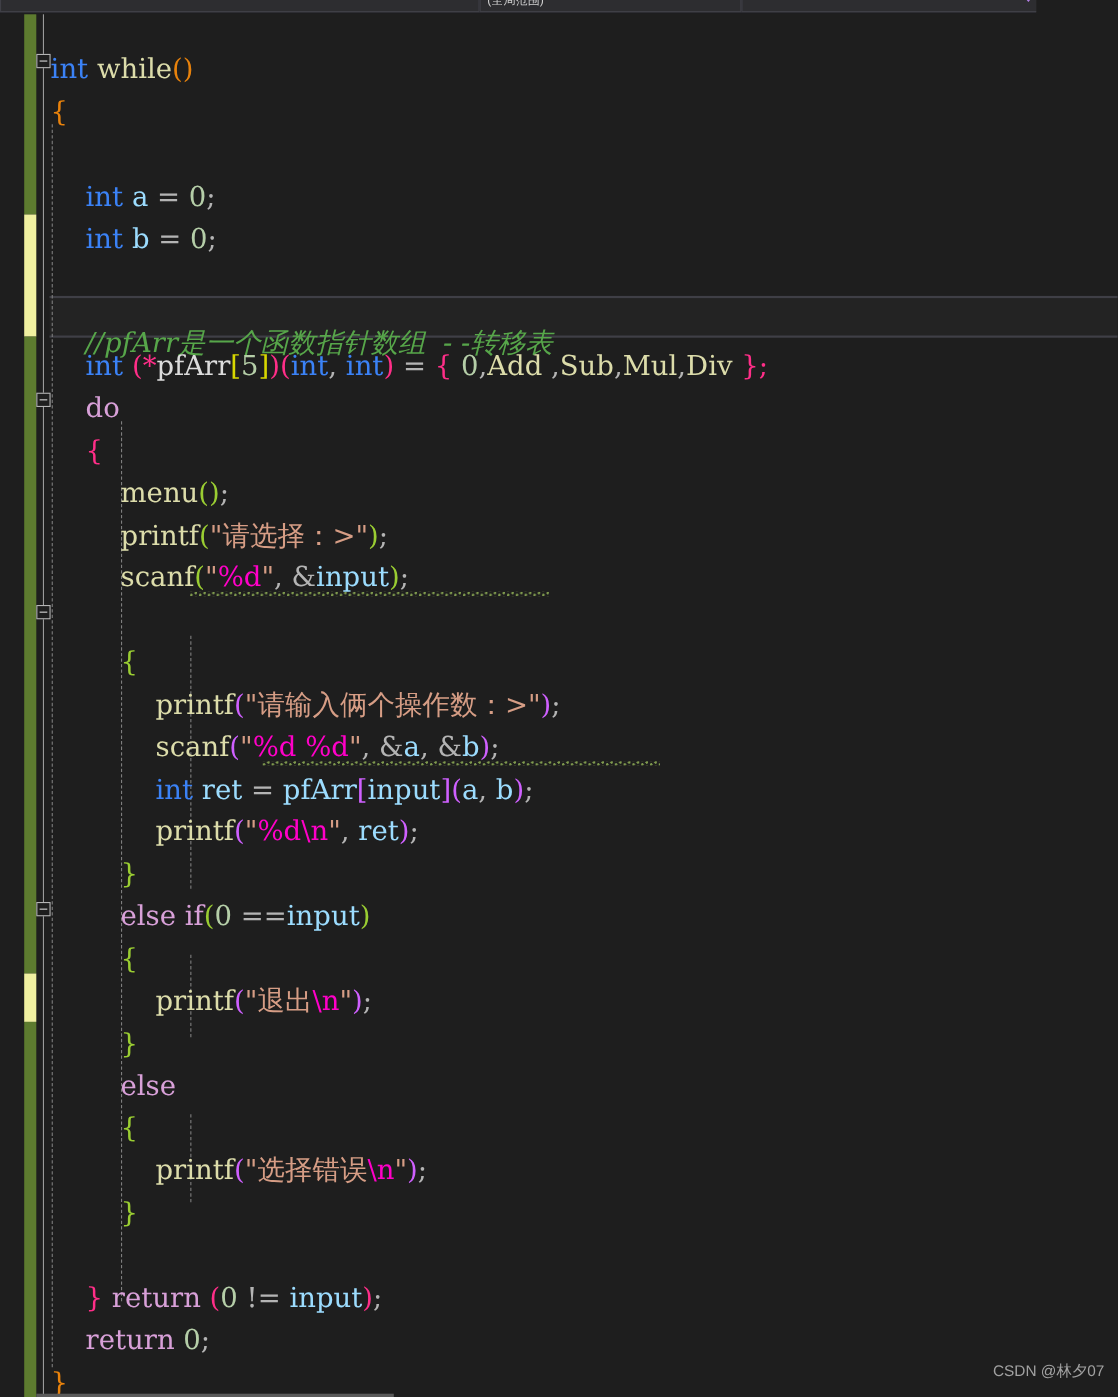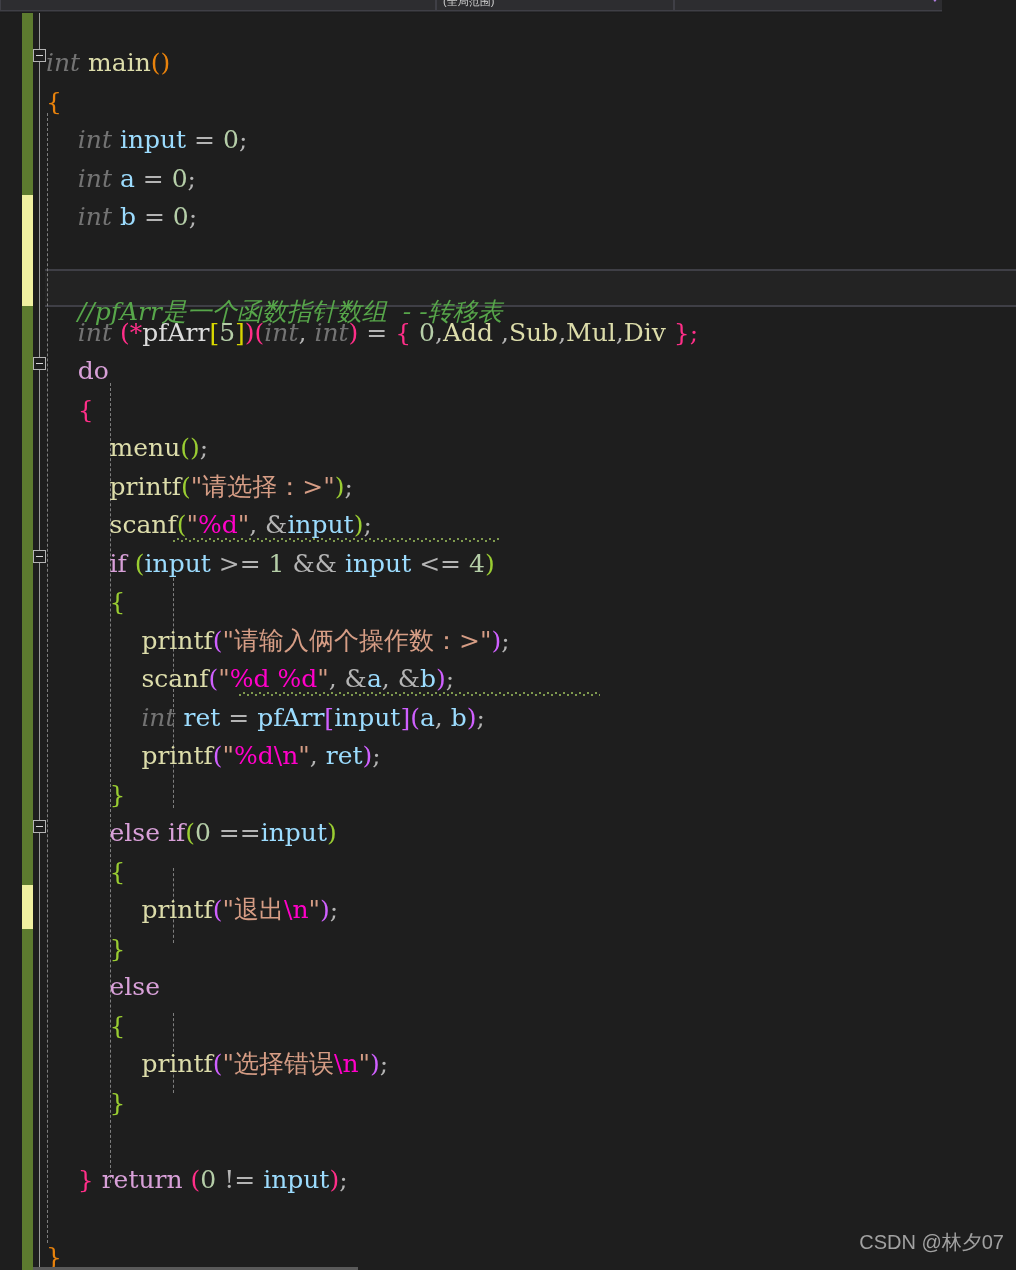--- a/index.html
+++ b/index.html
@@ -160,21 +160,21 @@
     position: absolute;
     height: 4px;
     background-image:
       radial-gradient(circle at 2px 3px, #7f9a4e 1.1px, transparent 1.3px),
       radial-gradient(circle at 6px 1px, #7f9a4e 1.1px, transparent 1.3px);
     background-size: 8px 4px;
     background-repeat: repeat-x;
   }
 
   
-  .kw       { color: #737373; font-style: italic; }   
+  .kw       { color: #3b82f6; }   
   .kwctl    { color: #d8a0d8; }   
   .ident    { color: #9cdcfe; }   
   .fn       { color: #dcdcaa; }   
   .num      { color: #b5cea8; }   
   .str      { color: #d69d85; }   
   .esc      { color: #ff00c8; }   
   .cmt      { color: #57a64a; font-style: italic; }
   .op       { color: #b4b4b4; }   
   .plain    { color: #dcdcdc; }
   .p-orange { color: #e8820c; }
@@ -183,21 +183,21 @@
   .p-violet { color: #cf60ff; }
   .p-yellow { color: #d7d700; }
 
   
   #watermark {
     position: absolute;
     right: 12px;
     bottom: 14px;
     color: #b8b8b8;
     font-family: "Liberation Sans", sans-serif;
-    font-size: 20px;
+    font-size: 14px;
     opacity: 0.85;
   }
 
   
   #scroll-stub {
     position: absolute;
     left: 33px;
     bottom: 0;
     width: 325px;
     height: 3px;
@@ -237,25 +237,24 @@
   <div class="fold-box" style="left:33px; top:807px"></div>
 
   <div class="indent-guide" style="left:47px;  top:100px; height:1130px"></div>
   <div class="indent-guide" style="left:110px; top:370px; height:800px"></div>
   <div class="indent-guide" style="left:173px; top:565px; height:230px"></div>
   <div class="indent-guide" style="left:173px; top:855px; height:75px"></div>
   <div class="indent-guide" style="left:173px; top:1000px; height:80px"></div>
 
   <div id="code">
 
-    <div class="line" style="top:31px"><span class="txt"><span class="kw">int</span> <span class="fn">main</span><span class="p-orange">()</span></span></div>
+    <div class="line" style="top:31px"><span class="txt"><span class="kw">int</span> <span class="fn">while</span><span class="p-orange">()</span></span></div>
 
     <div class="line" style="top:70px"><span class="txt"><span class="p-orange">{</span></span></div>
 
-    <div class="line" style="top:108px"><span class="txt">    <span class="kw">int</span> <span class="ident">input</span> <span class="op">=</span> <span class="num">0</span><span class="op">;</span></span></div>
 
     <div class="line" style="top:147px"><span class="txt">    <span class="kw">int</span> <span class="ident">a</span> <span class="op">=</span> <span class="num">0</span><span class="op">;</span></span></div>
 
     <div class="line" style="top:185px"><span class="txt">    <span class="kw">int</span> <span class="ident">b</span> <span class="op">=</span> <span class="num">0</span><span class="op">;</span></span></div>
 
     <div class="line" style="top:224px"><span class="txt"> </span></div>
 
     <div class="line" style="top:280px"><span class="txt">    <span class="cmt">//pfArr是一个函数指针数组  - -转移表</span></span></div>
 
     <div class="line" style="top:301px"><span class="txt">    <span class="kw">int</span> <span class="p-pink">(</span><span class="p-pink">*</span><span class="plain">pfArr</span><span class="p-yellow">[</span><span class="num">5</span><span class="p-yellow">]</span><span class="p-pink">)</span><span class="p-pink">(</span><span class="kw">int</span><span class="op">,</span> <span class="kw">int</span><span class="p-pink">)</span> <span class="op">=</span> <span class="p-pink">{</span> <span class="num">0</span><span class="op">,</span><span class="fn">Add</span> <span class="op">,</span><span class="fn">Sub</span><span class="op">,</span><span class="fn">Mul</span><span class="op">,</span><span class="fn">Div</span> <span class="p-pink">}</span><span class="p-pink">;</span></span></div>
@@ -263,21 +262,20 @@
     <div class="line" style="top:339px"><span class="txt">    <span class="kwctl">do</span></span></div>
 
     <div class="line" style="top:378px"><span class="txt">    <span class="p-pink">{</span></span></div>
 
     <div class="line" style="top:416px"><span class="txt">        <span class="fn">menu</span><span class="p-green">()</span><span class="op">;</span></span></div>
 
     <div class="line" style="top:455px"><span class="txt">        <span class="fn">printf</span><span class="p-green">(</span><span class="str">"请选择：&gt;"</span><span class="p-green">)</span><span class="op">;</span></span></div>
 
     <div class="line" style="top:493px"><span class="txt">        <span class="fn">scanf</span><span class="p-green">(</span><span class="str">"</span><span class="esc">%d</span><span class="str">"</span><span class="op">,</span> <span class="op">&amp;</span><span class="ident">input</span><span class="p-green">)</span><span class="op">;</span></span></div>
 
-    <div class="line" style="top:532px"><span class="txt">        <span class="kwctl">if</span> <span class="p-green">(</span><span class="ident">input</span> <span class="op">&gt;=</span> <span class="num">1</span> <span class="op">&amp;&amp;</span> <span class="ident">input</span> <span class="op">&lt;=</span> <span class="num">4</span><span class="p-green">)</span></span></div>
 
     <div class="line" style="top:570px"><span class="txt">        <span class="p-green">{</span></span></div>
 
     <div class="line" style="top:609px"><span class="txt">            <span class="fn">printf</span><span class="p-violet">(</span><span class="str">"请输入俩个操作数：&gt;"</span><span class="p-violet">)</span><span class="op">;</span></span></div>
 
     <div class="line" style="top:647px"><span class="txt">            <span class="fn">scanf</span><span class="p-violet">(</span><span class="str">"</span><span class="esc">%d %d</span><span class="str">"</span><span class="op">,</span> <span class="op">&amp;</span><span class="ident">a</span><span class="op">,</span> <span class="op">&amp;</span><span class="ident">b</span><span class="p-violet">)</span><span class="op">;</span></span></div>
 
     <div class="line" style="top:686px"><span class="txt">            <span class="kw">int</span> <span class="ident">ret</span> <span class="op">=</span> <span class="ident">pfArr</span><span class="p-violet">[</span><span class="ident">input</span><span class="p-violet">]</span><span class="p-violet">(</span><span class="ident">a</span><span class="op">,</span> <span class="ident">b</span><span class="p-violet">)</span><span class="op">;</span></span></div>
 
     <div class="line" style="top:724px"><span class="txt">            <span class="fn">printf</span><span class="p-violet">(</span><span class="str">"</span><span class="esc">%d</span><span class="esc">\n</span><span class="str">"</span><span class="op">,</span> <span class="ident">ret</span><span class="p-violet">)</span><span class="op">;</span></span></div>
@@ -297,20 +295,21 @@
     <div class="line" style="top:994px"><span class="txt">        <span class="p-green">{</span></span></div>
 
     <div class="line" style="top:1032px"><span class="txt">            <span class="fn">printf</span><span class="p-violet">(</span><span class="str">"选择错误</span><span class="esc">\n</span><span class="str">"</span><span class="p-violet">)</span><span class="op">;</span></span></div>
 
     <div class="line" style="top:1071px"><span class="txt">        <span class="p-green">}</span></span></div>
 
     <div class="line" style="top:1109px"><span class="txt"> </span></div>
 
     <div class="line" style="top:1148px"><span class="txt">    <span class="p-pink">}</span> <span class="kwctl">return</span> <span class="p-pink">(</span><span class="num">0</span> <span class="op">!=</span> <span class="ident">input</span><span class="p-pink">)</span><span class="op">;</span></span></div>
 
+    <div class="line" style="top:1186px"><span class="txt">    <span class="kwctl">return</span> <span class="num">0</span><span class="op">;</span></span></div>
 
     <div class="line" style="top:1225px"><span class="txt"><span class="p-orange">}</span></span></div>
 
   </div>
 
   <div class="squiggle" style="left:172px; top:525px; width:327px"></div>
   <div class="squiggle" style="left:238px; top:679px; width:362px"></div>
 
   <div id="scroll-stub"></div>
 </div>

